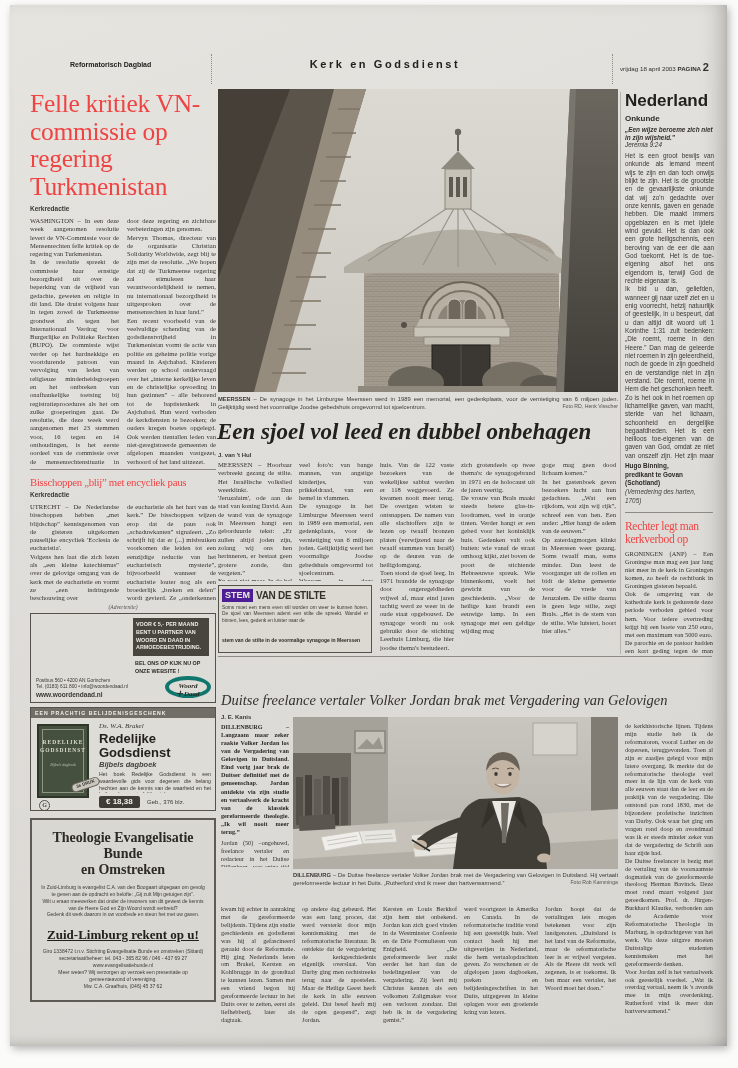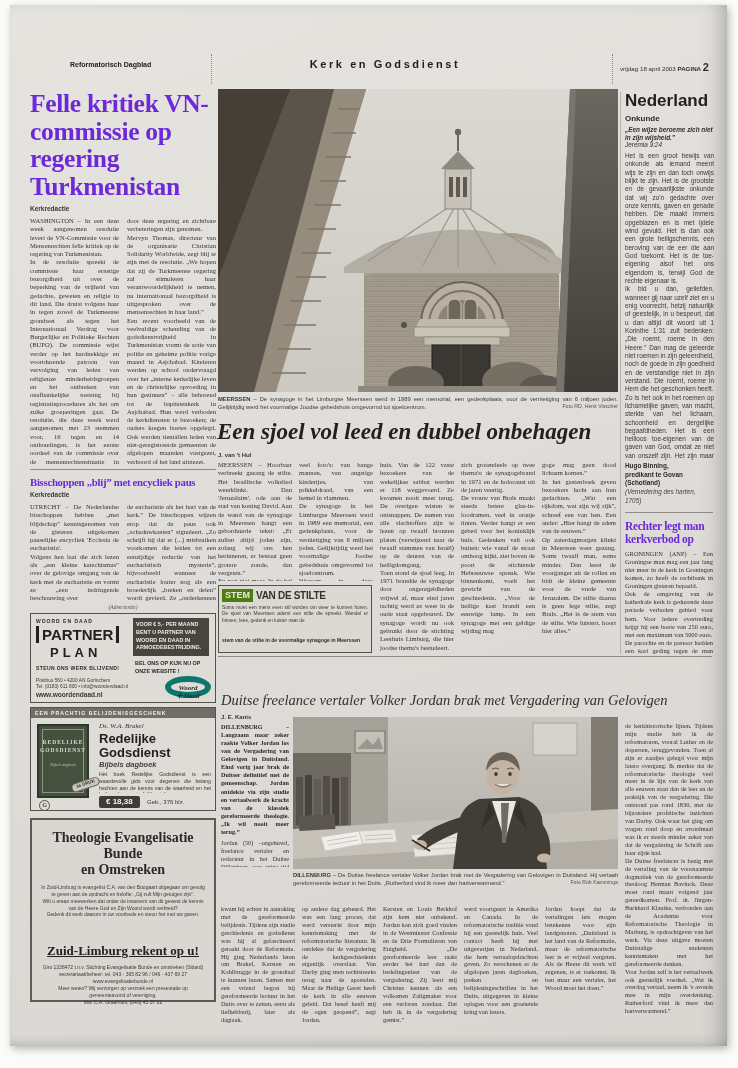--- a/index.html
+++ b/index.html
@@ -8,21 +8,21 @@
   .abs{position:absolute;}
   .paper{left:10px;top:5px;width:717px;height:1041px;
          background:linear-gradient(160deg,#e6e4df 0%,#e0deda 40%,#d8d6d1 100%);
          box-shadow:2px 3px 8px rgba(0,0,0,.28), inset -16px 0 24px -14px rgba(0,0,0,.30), inset 0 -8px 14px -10px rgba(0,0,0,.22);}
   .serif{font-family:"Liberation Serif","DejaVu Serif",serif;}
   .col{font:6.6px/1.26 "Liberation Serif","DejaVu Serif",serif;color:#343230;
        text-align:justify;overflow:hidden;white-space:pre-line;}
   .col-sans{font:6.4px/1.3 "Liberation Sans","DejaVu Sans",sans-serif;color:#3a3834;
        text-align:justify;overflow:hidden;white-space:pre-line;}
   .byline{font:bold 6.5px/1 "Liberation Sans","DejaVu Sans",sans-serif;color:#3a3834;}
-  .headline{font-weight:bold;color:#6d28d9;letter-spacing:-0.3px;}
+  .headline{font-weight:normal;color:#ef4444;letter-spacing:-0.3px;}
   .rule{background:#8d8a83;height:1px;}
   .vdot{border-left:1px dotted #8f8c84;width:0;}
   .caption{font:5.8px/1.35 "Liberation Sans","DejaVu Sans",sans-serif;color:#3c3a36;text-align:justify;}
   .credit{font:5.2px/1.2 "Liberation Sans","DejaVu Sans",sans-serif;color:#55534e;text-align:right;}
   .adbox{border:1px solid #55524b;background:#dedcd6;box-sizing:border-box;}
   .center{text-align:center;}
   svg{display:block;}
 </style>
 </head>
 <body>
@@ -52,34 +52,28 @@
 
   <div class="abs headline serif" style="left:30px;top:476px;font-size:10.8px;white-space:nowrap;letter-spacing:-0.3px;">Bisschoppen „blij” met encycliek paus</div>
   <div class="abs byline" style="left:30px;top:492px;">Kerkredactie</div>
   <div class="abs col" style="left:30px;top:503px;width:89px;height:99px;">UTRECHT – De Nederlandse bisschoppen hebben „met blijdschap” kennisgenomen van de gisteren uitgekomen pauselijke encycliek 'Ecclesia de eucharistia'.
 Volgens hen laat die zich lezen als „een kleine katechismus” over de gelovige omgang van de kerk met de eucharistie en vormt ze „een indringende beschouwing over</div>
   <div class="abs col" style="left:127px;top:503px;width:89px;height:99px;">de eucharistie als het hart van de kerk.” De bisschoppen wijzen erop dat de paus ook „schaduwkanten” signaleert. „Zo schrijft hij dat er (...) misbruiken voorkomen die leiden tot een eenzijdige reductie van het eucharistisch mysterie”, bijvoorbeeld wanneer de eucharistie louter nog als een broederlijk „breken en delen” wordt gevierd. Ze „onderkennen dat bepaalde schaduwkanten ook in Nederland voorkomen.”</div>
 
   <div class="abs center" style="left:30px;top:605px;width:186px;font:italic 5.5px/1 'Liberation Serif',serif;color:#55534e;">(Advertentie)</div>
 
   <div class="abs adbox" style="left:30px;top:613px;width:186px;height:90px;">
-    <div class="abs" style="left:5px;top:4px;width:94px;height:56px;">
-      <div style="font:bold 5px/1.3 'Liberation Sans',sans-serif;letter-spacing:1px;color:#2c2a26;">WOORD EN DAAD</div>
-      <div style="font:900 15px/1 'Liberation Sans',sans-serif;color:#23211e;border-left:3px solid #23211e;border-right:3px solid #23211e;display:inline-block;padding:1px 3px;margin-top:1px;">PARTNER</div>
-      <div style="font:900 13px/1 'Liberation Sans',sans-serif;color:#23211e;margin:2px 0 0 14px;letter-spacing:4px;">PLAN</div>
-      <div style="font:bold 5px/1.2 'Liberation Sans',sans-serif;color:#2c2a26;margin-top:6px;letter-spacing:.4px;">STEUN ONS WERK BLIJVEND!</div>
-    </div>
     <div class="abs" style="left:102px;top:4px;width:76px;height:38px;background:#48453f;color:#ecebe4;font:bold 5.4px/1.45 'Liberation Sans',sans-serif;padding:3px;box-sizing:border-box;">VOOR € 5,- PER MAAND BENT U PARTNER VAN WOORD EN DAAD IN ARMOEDEBESTRIJDING.</div>
     <div class="abs" style="left:104px;top:46px;width:74px;font:bold 5.4px/1.4 'Liberation Sans',sans-serif;color:#2c2a26;">BEL ONS OP KIJK NU OP ONZE WEBSITE !</div>
     <div class="abs" style="left:5px;top:64px;width:120px;font:4.8px/1.35 'Liberation Sans',sans-serif;color:#3a3834;">
       <div>Postbus 560 • 4200 AN Gorinchem</div>
       <div>Tel. (0183) 611 800 • info@woordendaad.nl</div>
       <div style="font:bold 6.5px 'Liberation Sans',sans-serif;">www.woordendaad.nl</div>
     </div>
-    <div class="abs" style="left:134px;top:62px;width:46px;height:22px;border:6px solid #0f766e;border-radius:50%;text-align:center;font:italic bold 7px/1.1 'Liberation Serif',serif;color:#2c2a26;white-space:pre-line;padding-top:3px;box-sizing:border-box;">Woord
+    <div class="abs" style="left:134px;top:62px;width:46px;height:22px;border:4px solid #0f766e;border-radius:50%;text-align:center;font:italic bold 7px/1.1 'Liberation Serif',serif;color:#2c2a26;white-space:pre-line;padding-top:3px;box-sizing:border-box;">Woord
 ✛ Daad</div>
   </div>
 
   <div class="abs adbox" style="left:30px;top:707px;width:186px;height:104px;">
     <div style="height:10px;background:#716e67;color:#f0efe9;font:bold 5.2px/10px 'Liberation Sans',sans-serif;letter-spacing:1px;padding-left:4px;">EEN PRACHTIG BELIJDENISGESCHENK</div>
     <div class="abs" style="left:6px;top:16px;width:52px;height:74px;background:#46503f;border:2px solid #2e362a;box-sizing:border-box;">
       <div style="position:absolute;inset:3px;border:1px solid #8d9583;"></div>
       <div style="position:relative;margin-top:12px;text-align:center;font:bold 5.5px/1.5 'Liberation Serif',serif;color:#d9dccd;letter-spacing:1px;white-space:pre-line;">REDELIJKE GODSDIENST</div>
       <div style="position:relative;margin-top:8px;text-align:center;font:italic 4px/1 'Liberation Serif',serif;color:#b9bfac;">Bijbels dagboek</div>
     </div>
@@ -92,21 +86,21 @@
     <div class="abs" style="left:116px;top:91px;font:6px/1 'Liberation Sans',sans-serif;color:#3a3834;">Geb., 376 blz.</div>
     <div class="abs" style="left:8px;top:92px;width:9px;height:9px;border:1px solid #55524b;border-radius:50%;text-align:center;font:bold 6px/9px 'Liberation Serif',serif;color:#45433e;">G</div>
   </div>
 
   <div class="abs" style="left:30px;top:818px;width:186px;height:184px;border:2px solid #5e5b54;background:#d9d7d1;box-sizing:border-box;">
     <div style="margin-top:10px;text-align:center;font:bold 14px/1.15 'Liberation Serif',serif;color:#2c2a26;white-space:pre-line;">Theologie Evangelisatie Bunde
 en Omstreken</div>
     <div style="margin:6px 8px 0;text-align:center;font:5px/1.35 'Liberation Sans',sans-serif;color:#3c3a36;white-space:pre-line;height:40px;overflow:hidden;">In Zuid-Limburg is evangelist C.A. van den Boogaart uitgegaan om gevolg te geven aan de opdracht en belofte: „Gij zult Mijn getuigen zijn”.
 Wilt u eraan meewerken dat onder de inwoners van dit gewest de kennis van de Heere God en Zijn Woord wordt verbreid?
 Gedenk dit werk daarom in uw voorbede en steun het met uw gaven.</div>
-    <div style="margin-top:20px;text-align:center;font:bold 13px/1.1 'Liberation Serif',serif;color:#23211e;text-decoration:underline;">Zuid-Limburg rekent op u!</div>
+    <div style="margin-top:4px;text-align:center;font:bold 13px/1.1 'Liberation Serif',serif;color:#23211e;text-decoration:underline;">Zuid-Limburg rekent op u!</div>
     <div style="margin:5px 8px 0;text-align:center;font:5px/1.4 'Liberation Sans',sans-serif;color:#3c3a36;white-space:pre-line;height:42px;overflow:hidden;">Giro 1338472 t.n.v. Stichting Evangelisatie Bunde en omstreken (Sittard)
 secretariaat/beheer: tel. 043 - 365 82 96 / 046 - 437 69 27
 www.evangelisatiebunde.nl
 Meer weten? Wij verzorgen op verzoek een presentatie op gemeenteavond of vereniging.
 Mw. C.A. Graafhuis, (046) 45 37 62</div>
   </div>
 
   <div class="abs" style="left:218px;top:89px;width:400px;height:303px;overflow:hidden;">
     <svg width="400" height="303" viewBox="0 0 400 303" xmlns="http://www.w3.org/2000/svg">
       <defs>
@@ -183,21 +177,21 @@
 Toen stond de sjoel leeg. In 1971 brandde de synagoge door ongeregeldheden vrijwel af, maar eind jaren tachtig werd ze weer in de oude staat opgebouwd. De synagoge wordt nu ook gebruikt door de stichting Leerhuis Limburg, die hier joodse thema's bestudeert.
 Er staan nog enkele oude banken uit vroegere</div>
   <div class="abs col" style="left:461px;top:461px;width:74px;height:192px;">zich grotendeels op twee thema's: de synagogebrand in 1971 en de holocaust uit de jaren veertig.
 De vrouw van Brals maakt steeds betere glas-in-loodramen, veel in oranje tinten. Verder hangt er een gebed voor het koninklijk huis. Gedenken valt ook buiten: wie vanaf de straat omhoog kijkt, ziet boven de poort de stichtende Hebreeuwse spreuk. Wie binnenkomt, voelt het gewicht van de geschiedenis. „Voor de heilige kast brandt een eeuwige lamp. In een synagoge met een geldige wijding mag</div>
   <div class="abs col" style="left:542px;top:461px;width:74px;height:192px;">goge mag geen dood lichaam komen.”
 In het gastenboek geven bezoekers lucht aan hun gedachten. „Wat een rijkdom, wat zijn wij rijk”, schreef een van hen. Een ander: „Hier hangt de adem van de eeuwen.”
 Op zaterdagmorgen klinkt in Meerssen weer gezang. Soms twaalf man, soms minder. Dan leest de voorganger uit de rollen en bidt de kleine gemeente voor de vrede van Jeruzalem. De stilte daarna is geen lege stilte, zegt Brals. „Het is de stem van de stilte. Wie luistert, hoort hier alles.”</div>
 
   <div class="abs" style="left:218px;top:585px;width:154px;height:68px;border:1px solid #55524b;background:#dbd9d2;box-sizing:border-box;padding:3px;">
     <div style="display:flex;align-items:center;gap:3px;">
-      <span style="background:#4d7c0f;color:#eceae3;font:900 9px/1 'Liberation Sans',sans-serif;padding:2px 3px;">STEM</span>
+      <span style="background:#4c1d95;color:#eceae3;font:900 9px/1 'Liberation Sans',sans-serif;padding:2px 3px;">STEM</span>
       <span style="font:900 10px/1 'Liberation Sans',sans-serif;color:#33312c;letter-spacing:-0.3px;">VAN DE STILTE</span>
     </div>
     <div style="margin-top:3px;font:4.8px/1.35 'Liberation Sans',sans-serif;color:#3c3a36;text-align:justify;height:32px;overflow:hidden;">Soms moet een mens even stil worden om weer te kunnen horen. De sjoel van Meerssen ademt een stilte die spreekt. Wandel er binnen, lees, gedenk en luister naar de</div>
     <div style="font:bold 5px/1.3 'Liberation Sans',sans-serif;color:#2c2a26;">stem van de stilte in de voormalige synagoge in Meerssen</div>
   </div>
 
   <div class="abs" style="left:625px;top:92px;font:900 17px/1 'Liberation Sans',sans-serif;color:#23211e;">Nederland</div>
   <div class="abs" style="left:625px;top:115px;font:bold 8px/1 'Liberation Sans',sans-serif;color:#2c2a26;">Onkunde</div>
   <div class="abs" style="left:625px;top:126px;width:88px;font:italic bold 6.4px/1.3 'Liberation Sans',sans-serif;color:#33312d;">„Een wijze beroeme zich niet in zijn wijsheid.”</div>
   <div class="abs" style="left:625px;top:142px;font:italic 6.4px/1 'Liberation Sans',sans-serif;color:#33312d;">Jeremia 9:24</div>

